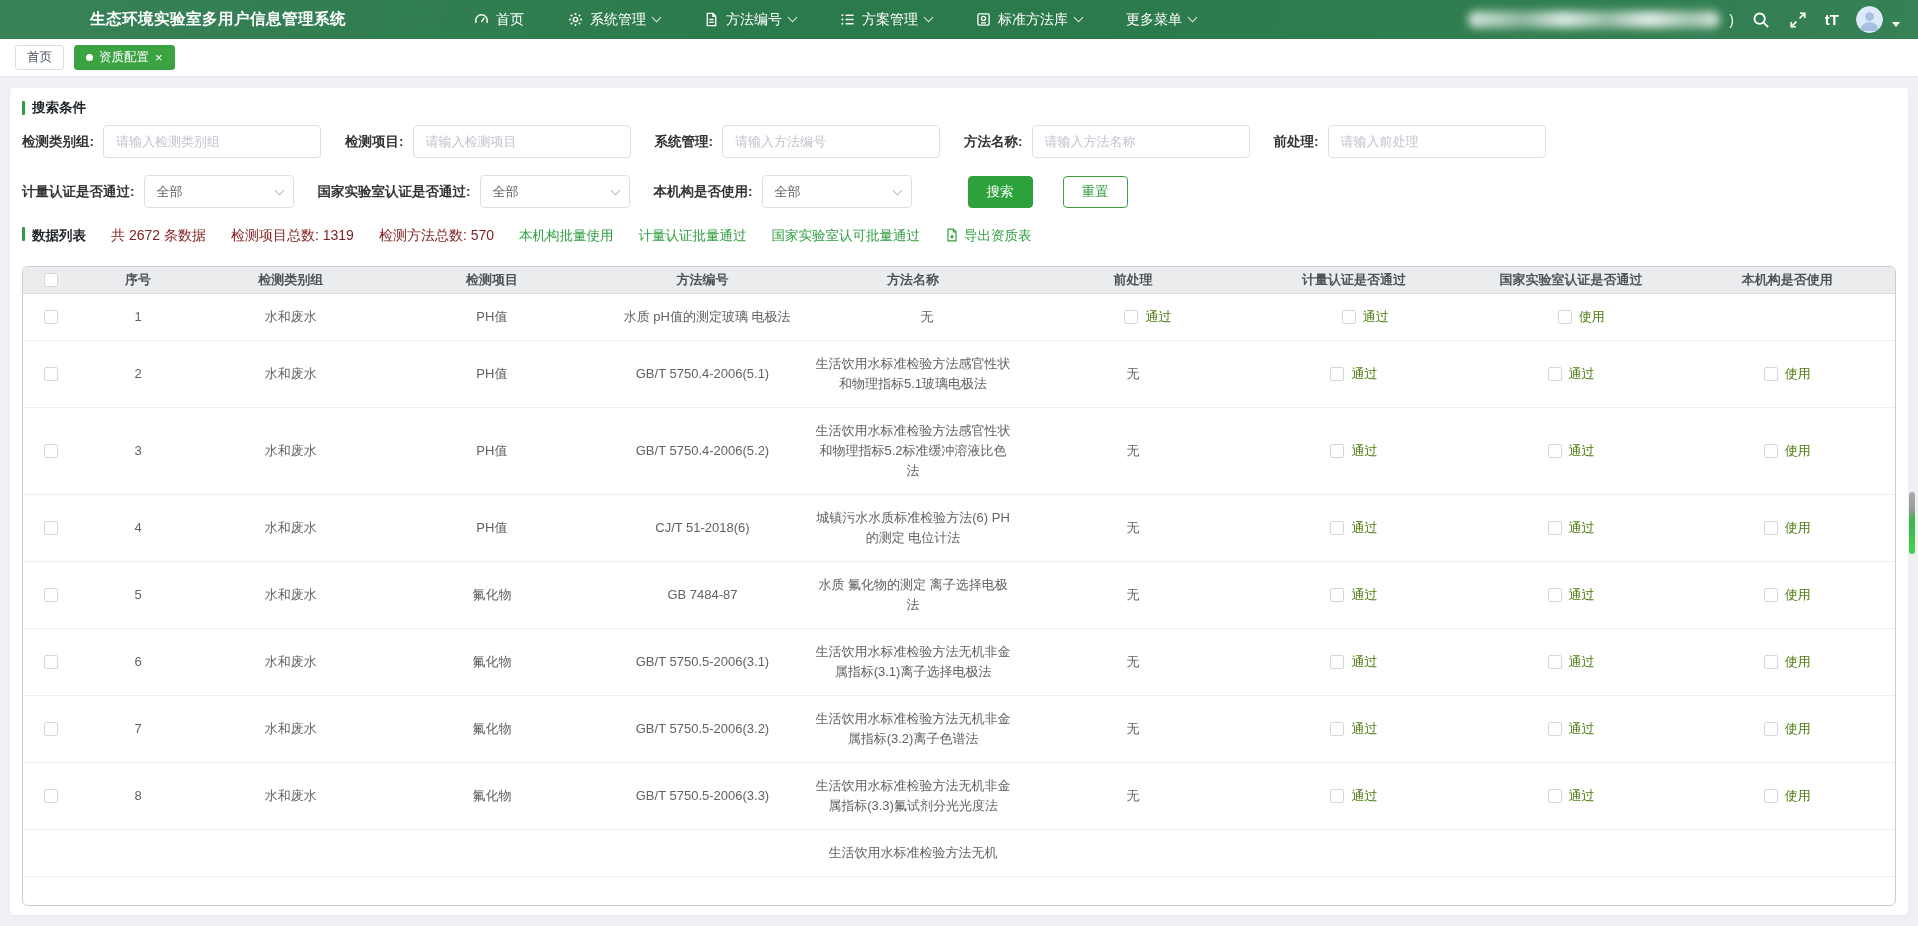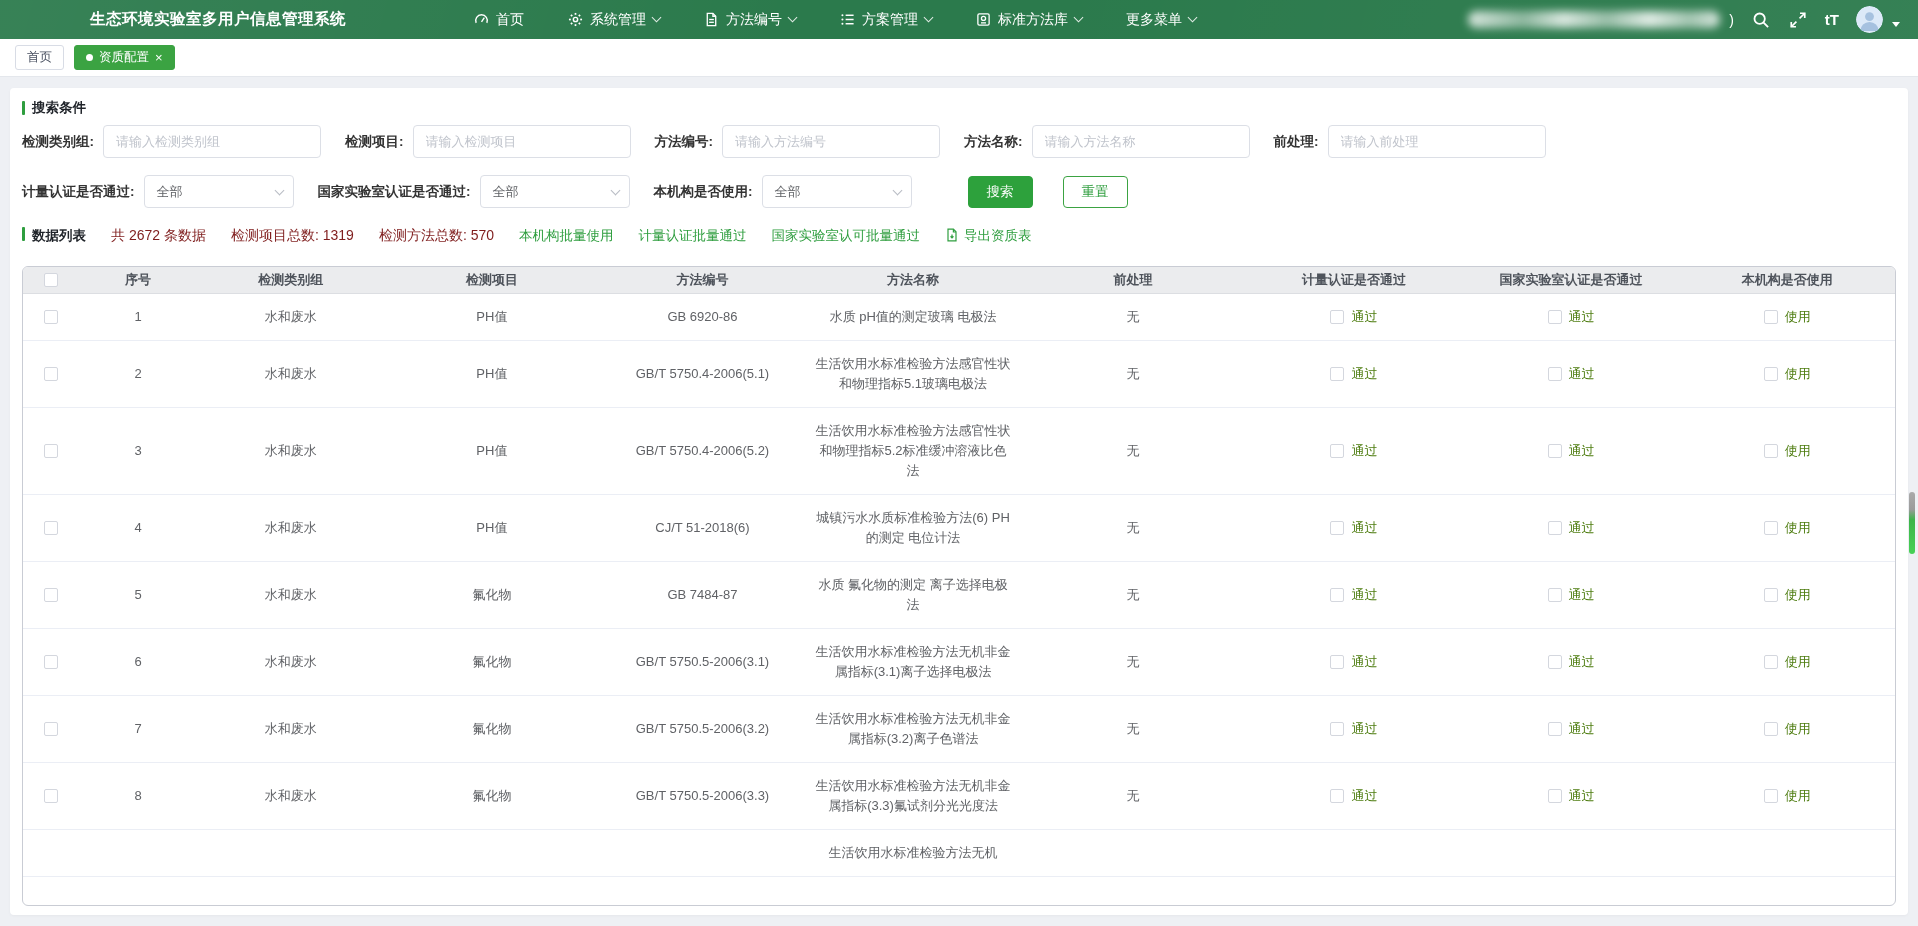--- a/index.html
+++ b/index.html
@@ -211,21 +211,21 @@
   <div class="fields-row">
     <div class="fgroup">
       <label class="flabel">检测类别组:</label>
       <input class="inp" type="text" placeholder="请输入检测类别组" style="">
     </div>
     <div class="fgroup">
       <label class="flabel">检测项目:</label>
       <input class="inp" type="text" placeholder="请输入检测项目" style="">
     </div>
     <div class="fgroup">
-      <label class="flabel">方法编号:</label>
+      <label class="flabel">系统管理:</label>
       <input class="inp" type="text" placeholder="请输入方法编号" style="">
     </div>
     <div class="fgroup">
       <label class="flabel">方法名称:</label>
       <input class="inp" type="text" placeholder="请输入方法名称" style="">
     </div>
     <div class="fgroup">
       <label class="flabel">前处理:</label>
       <input class="inp" type="text" placeholder="请输入前处理" style="">
     </div>
@@ -297,21 +297,20 @@
     </div>
 
     <div id="tbody">
   <div class="tr">
     <div class="td col-check">
             <span class="cb"></span>
           </div>
     <div class="td col-seq">1</div>
     <div class="td col-group">水和废水</div>
     <div class="td col-item">PH值</div>
-    <div class="td col-code">GB 6920-86</div>
     <div class="td col-name">
             <span class="nm">水质 pH值的测定玻璃 电极法</span>
           </div>
     <div class="td col-pre">无</div>
     <div class="td col-pass">
       <span class="cb"></span>
       <span class="cb-lab">通过</span>
     </div>
     <div class="td col-pass">
       <span class="cb"></span>

